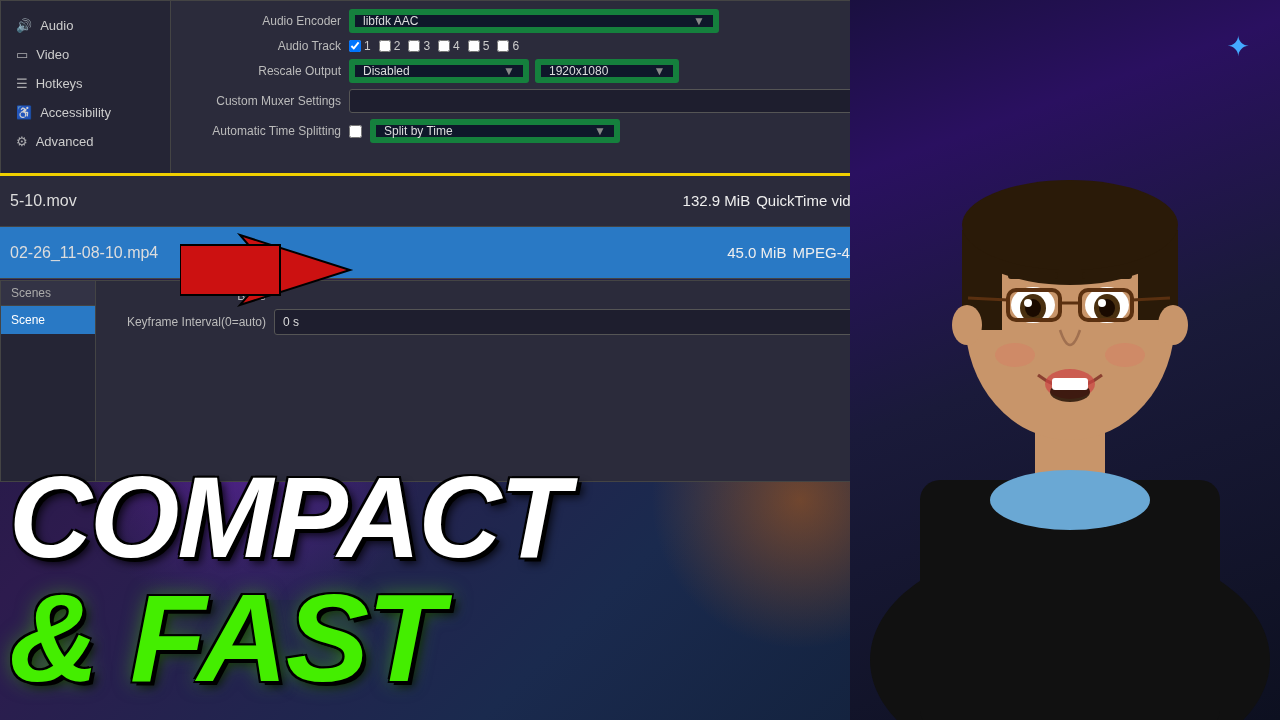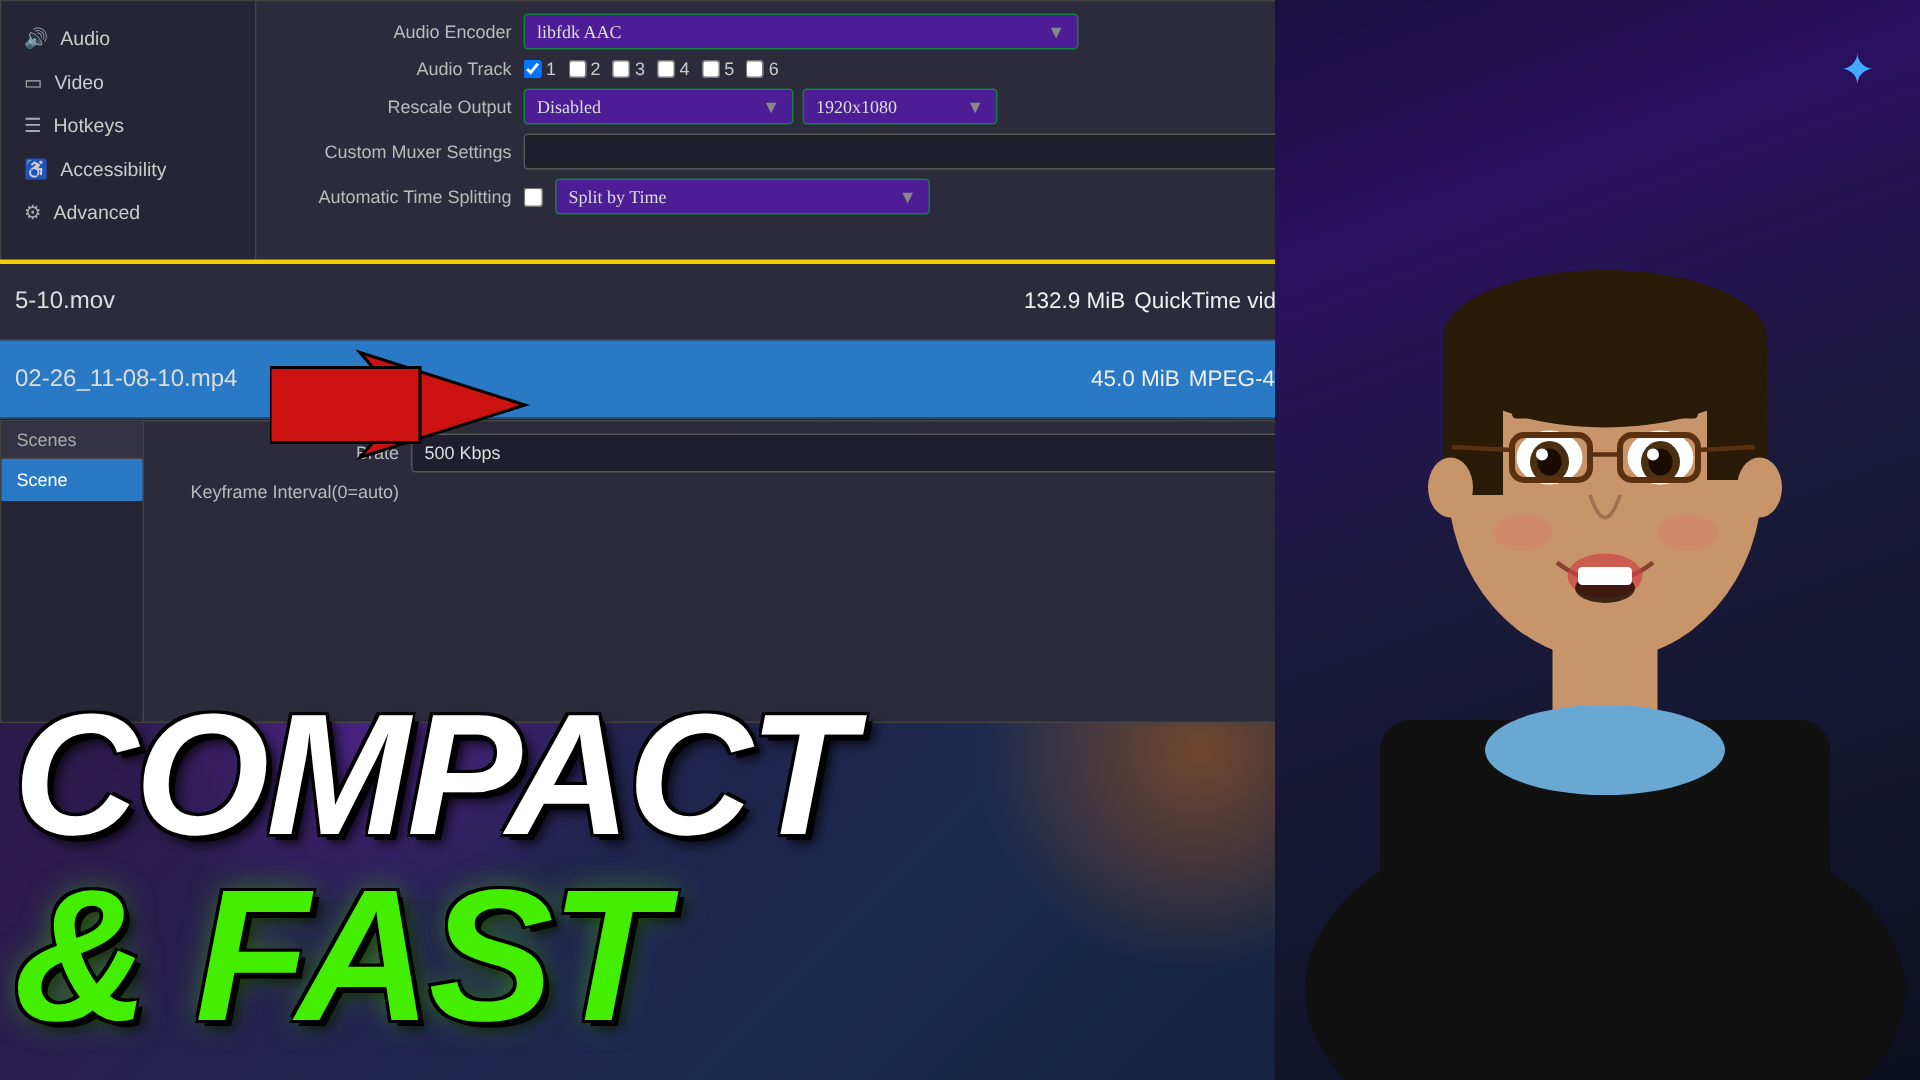--- a/index.html
+++ b/index.html
@@ -104,32 +104,31 @@
 
     .obs-label {
       color: #bbb;
       font-size: 12px;
       width: 155px;
       text-align: right;
       flex-shrink: 0;
     }
 
     .obs-dropdown {
-      background: #4c1d95;
-      border: 1px solid #15803d;
+      background: #0f172a;
+      border: 6px solid #15803d;
       border-radius: 3px;
       color: #ddd;
       font-size: 12px;
       padding: 3px 8px;
       height: 24px;
       display: flex;
       align-items: center;
       justify-content: space-between;
       min-width: 200px;
-      font-family: Liberation Serif, serif;
     }
 
     .obs-dropdown.wide {
       min-width: 370px;
     }
 
     .obs-dropdown .dd-arrow {
       color: #888;
       margin-left: 5px;
     }
@@ -585,32 +584,32 @@
       <div class="scenes-header">Scenes</div>
       <div class="scene-item active">
         <span>Scene</span>
       </div>
     </div>
 
     <div class="obs-encoder-content">
 
       <div class="bitrate-row">
         <span class="bitrate-label">B<span>rate</span></span>
+      </div>
+
+      <div class="bitrate-row">
+        <span class="bitrate-label">Keyframe Interval(0=auto)</span>
         <div class="bitrate-input-container">
-          <input class="bitrate-input" type="text" value="500 Kbps" style="">
+          <input class="bitrate-input" type="text" value="0 s" style="">
           <div class="bitrate-spinner">
             <button class="spinner-btn">▲</button>
             <button class="spinner-btn">▼</button>
           </div>
         </div>
       </div>
-
-      <div class="bitrate-row">
-        <span class="bitrate-label">Keyframe Interval(0=auto)</span>
-      </div>
     </div>
   </div>
 
 </div>
 
 <div class="big-text-container">
   <div class="big-text-compact">COMPACT</div>
   <div class="big-text-fast">&amp; FAST</div>
 </div>
 

